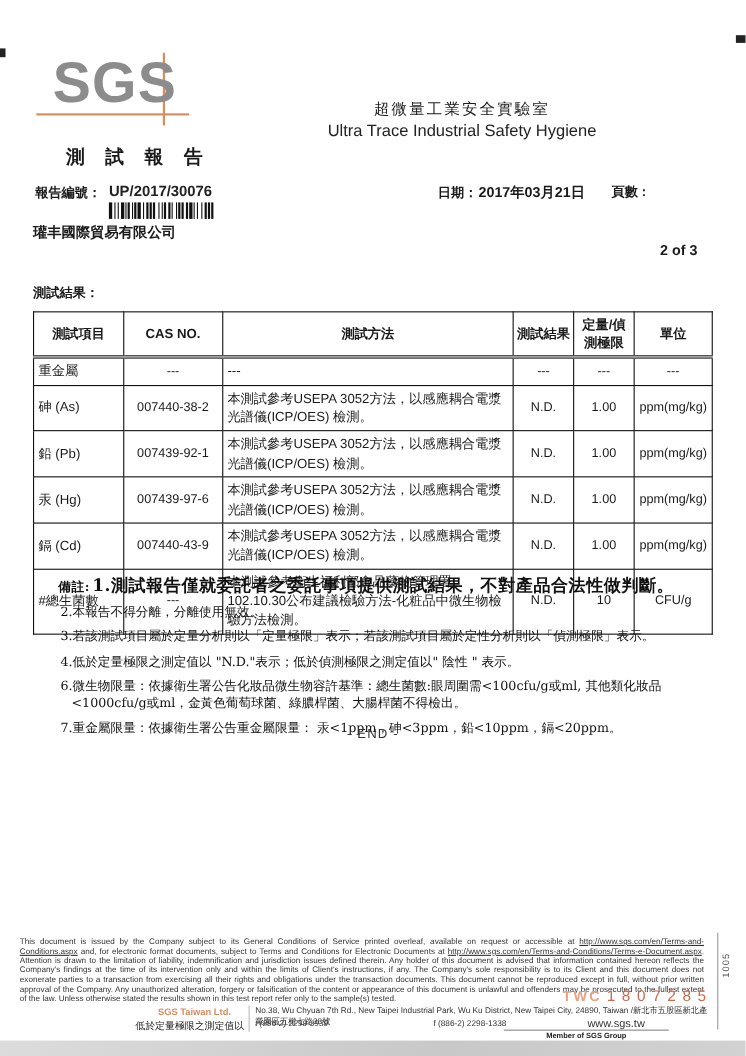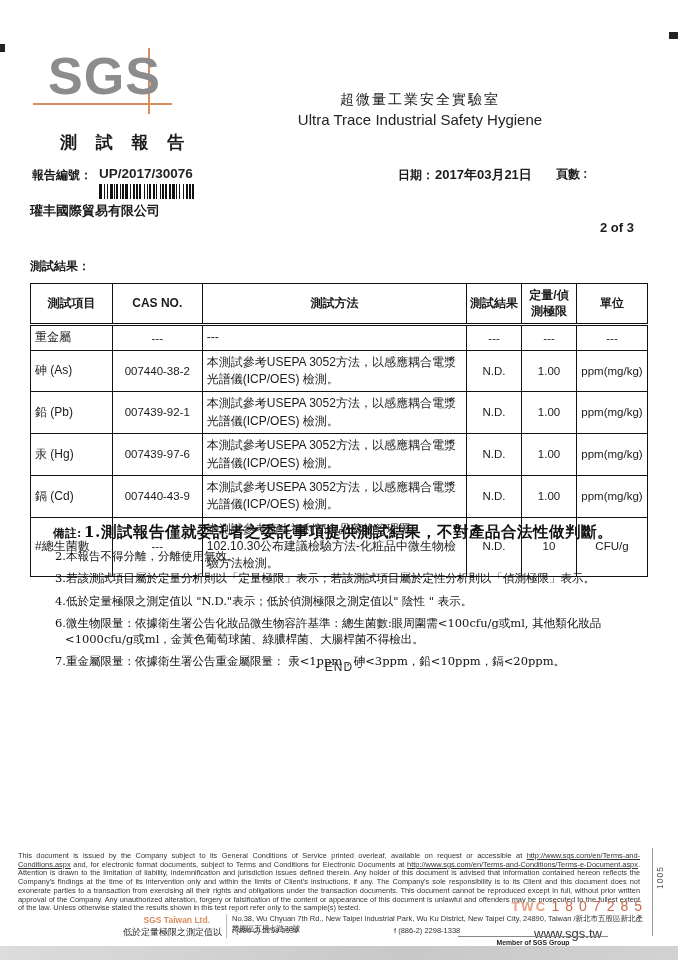--- a/index.html
+++ b/index.html
@@ -71,21 +71,21 @@
   .twc .twc-num{color:var(--twc-number);font-size:14px;letter-spacing:6px;}
   .side-line{position:absolute;left:652px;top:848px;width:1px;height:88px;background:#999;}
   .side-code{position:absolute;left:655px;top:866px;font-size:8.5px;color:#555;writing-mode:vertical-rl;transform:rotate(180deg);letter-spacing:1px;}
 
   .f-company-en{position:absolute;left:84px;top:915px;width:126px;text-align:right;font-size:8.5px;font-weight:bold;color:var(--accent-orange);}
   .f-company-zh{position:absolute;left:96px;top:926px;width:126px;text-align:right;font-size:9px;color:#222;font-family:"Liberation Serif",serif;}
   .f-divider{position:absolute;left:226px;top:914px;width:1px;height:24px;background:#bbb;}
   .f-address{position:absolute;left:232px;top:914px;width:416px;font-size:7.5px;color:#333;}
   .f-tel{position:absolute;left:232px;top:926px;font-size:7.5px;color:#333;font-style:italic;}
   .f-fax{position:absolute;left:394px;top:926px;font-size:7.5px;color:#333;}
-  .f-web{position:absolute;left:534px;top:926px;font-size:13px;color:#333;}
+  .f-web{position:absolute;left:534px;top:926px;font-size:10px;color:#333;}
   .f-rule{position:absolute;left:458px;top:936px;width:150px;height:1px;background:#888;}
   .f-member{position:absolute;left:458px;top:939px;width:150px;text-align:center;font-size:6.8px;font-weight:bold;color:#222;}
 
   .bottom-band{position:absolute;left:0;top:946px;width:678px;height:14px;background:linear-gradient(90deg,#dcdcdc,#c8c8c8 60%,#d2d2d2);}
 </style>
 </head>
 <body>
 
 <div class="page">
 

